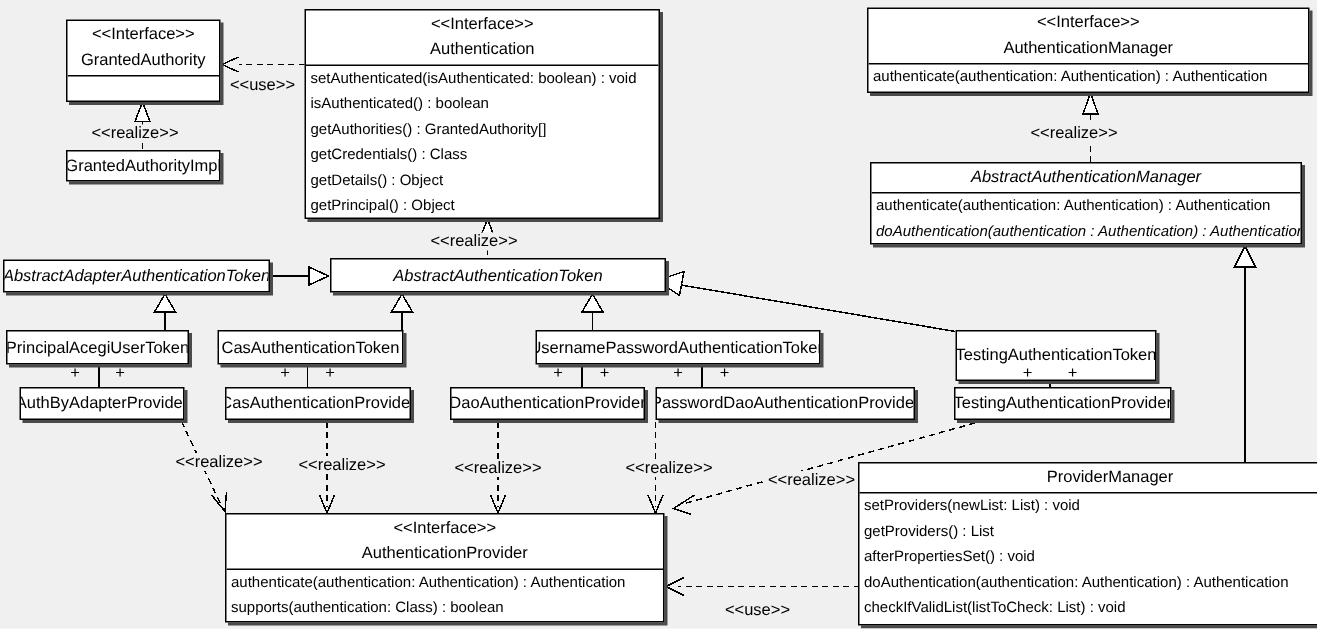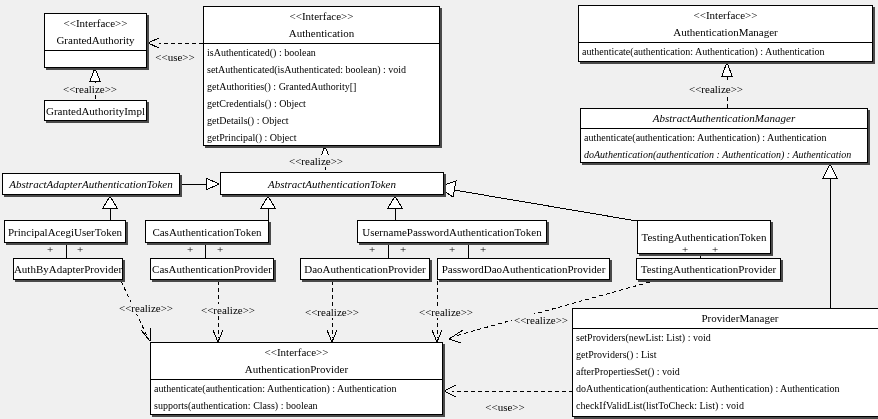--- a/index.html
+++ b/index.html
@@ -1,19 +1,19 @@
 <!DOCTYPE html>
 <html><head>
 <meta charset="utf-8">
 <style>
   html,body { margin:0; padding:0; }
   #stage {
     position:relative; width:878px; height:419px;
     background:#f0f0f0; overflow:hidden;
-    font-family:Liberation Serif, serif; color:#000;
+    font-family:Liberation Sans, sans-serif; color:#000;
   }
   #wires { position:absolute; left:0; top:0; width:878px; height:419px; }
   .cls {
     position:absolute; background:#ffffff; border:1px solid #000;
     box-shadow:2px 2px 0 #4a4a4a; box-sizing:border-box; overflow:hidden;
   }
   .cls.ovf { overflow:visible; }
   .hdr { border-bottom:1px solid #000; text-align:center; }
   .st { height:18px; line-height:19px; font-size:11px; }
   .nm { height:18px; line-height:17px; font-size:11px; }
@@ -99,24 +99,24 @@
 
   <div class="cls simple" style="left:44px;top:100px;width:103px;height:21px">
     <div class="nm">GrantedAuthorityImpl</div>
   </div>
 
   <div class="cls" style="left:203px;top:6px;width:237px;height:140px">
     <div class="hdr">
       <div class="st">&lt;&lt;Interface&gt;&gt;</div>
       <div class="nm">Authentication</div>
     </div>
+    <div class="m">setAuthenticated(isAuthenticated: boolean) : void</div>
     <div class="m">isAuthenticated() : boolean</div>
-    <div class="m">setAuthenticated(isAuthenticated: boolean) : void</div>
     <div class="m">getAuthorities() : GrantedAuthority[]</div>
-    <div class="m">getCredentials() : Object</div>
+    <div class="m">getCredentials() : Class</div>
     <div class="m">getDetails() : Object</div>
     <div class="m">getPrincipal() : Object</div>
   </div>
 
   <div class="cls" style="left:578px;top:5px;width:295px;height:57px">
     <div class="hdr">
       <div class="st">&lt;&lt;Interface&gt;&gt;</div>
       <div class="nm">AuthenticationManager</div>
     </div>
     <div class="m">authenticate(authentication: Authentication) : Authentication</div>

